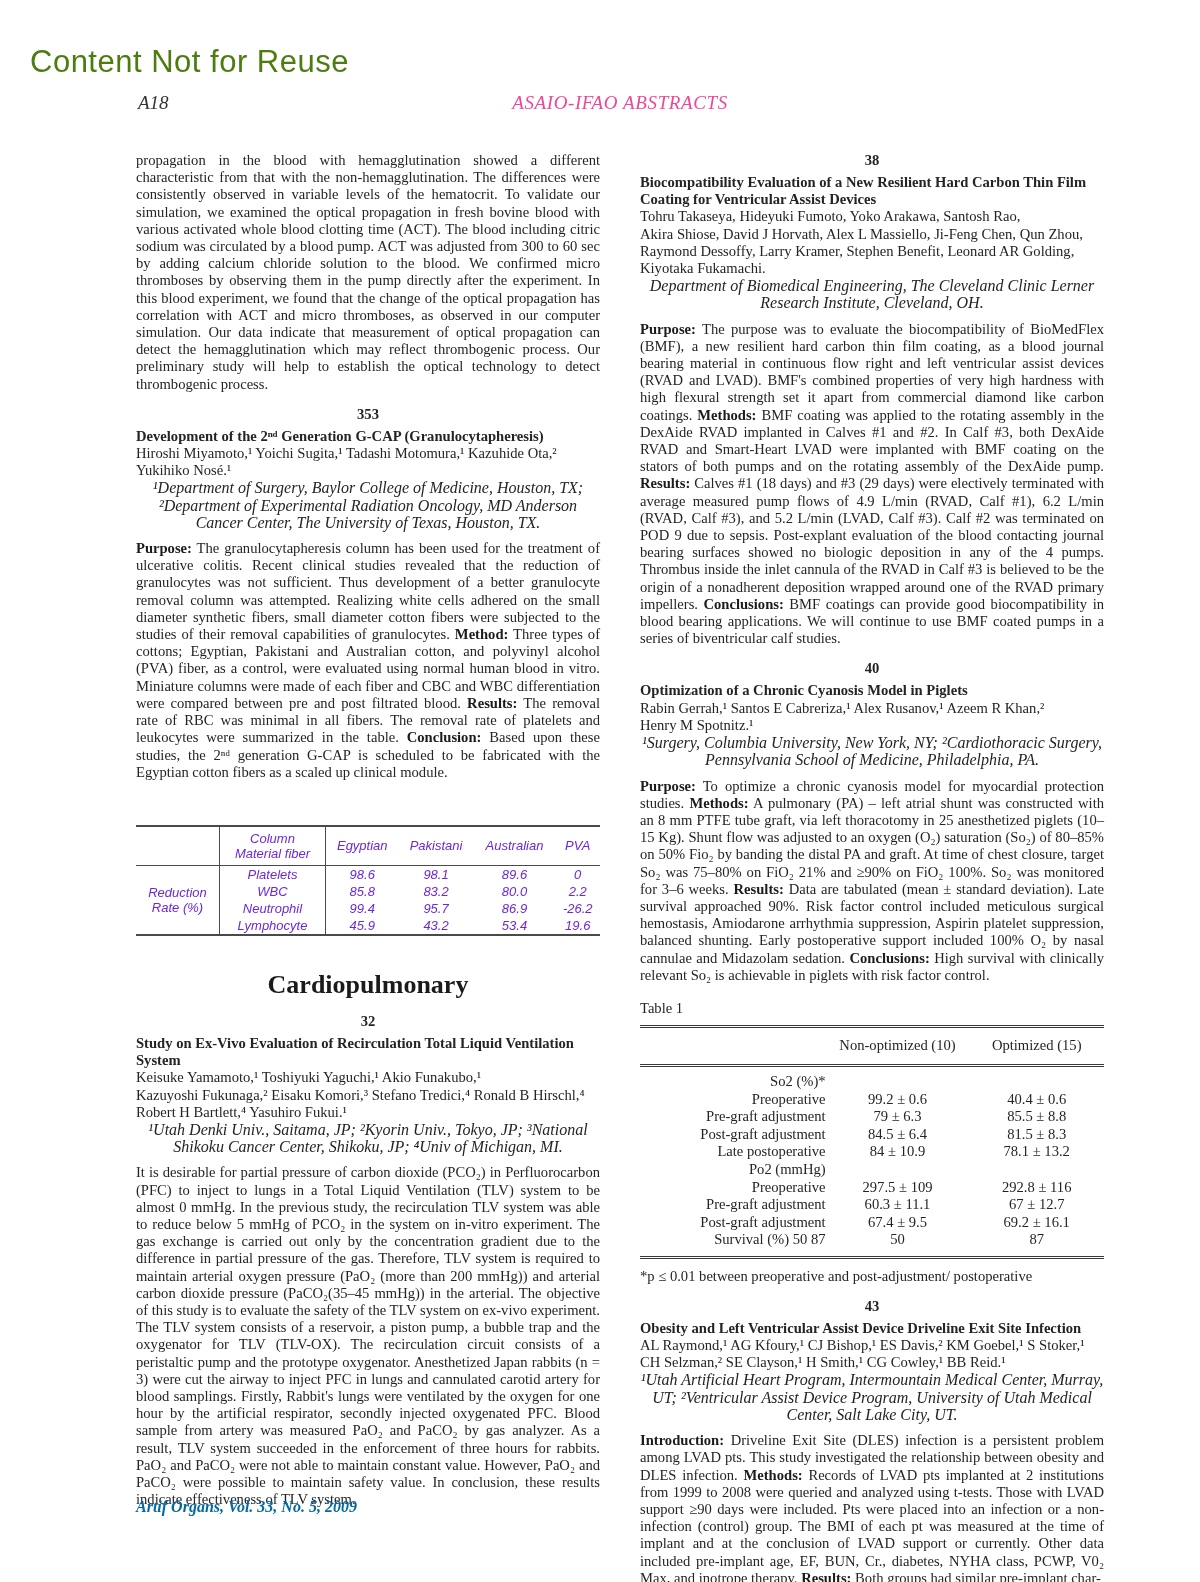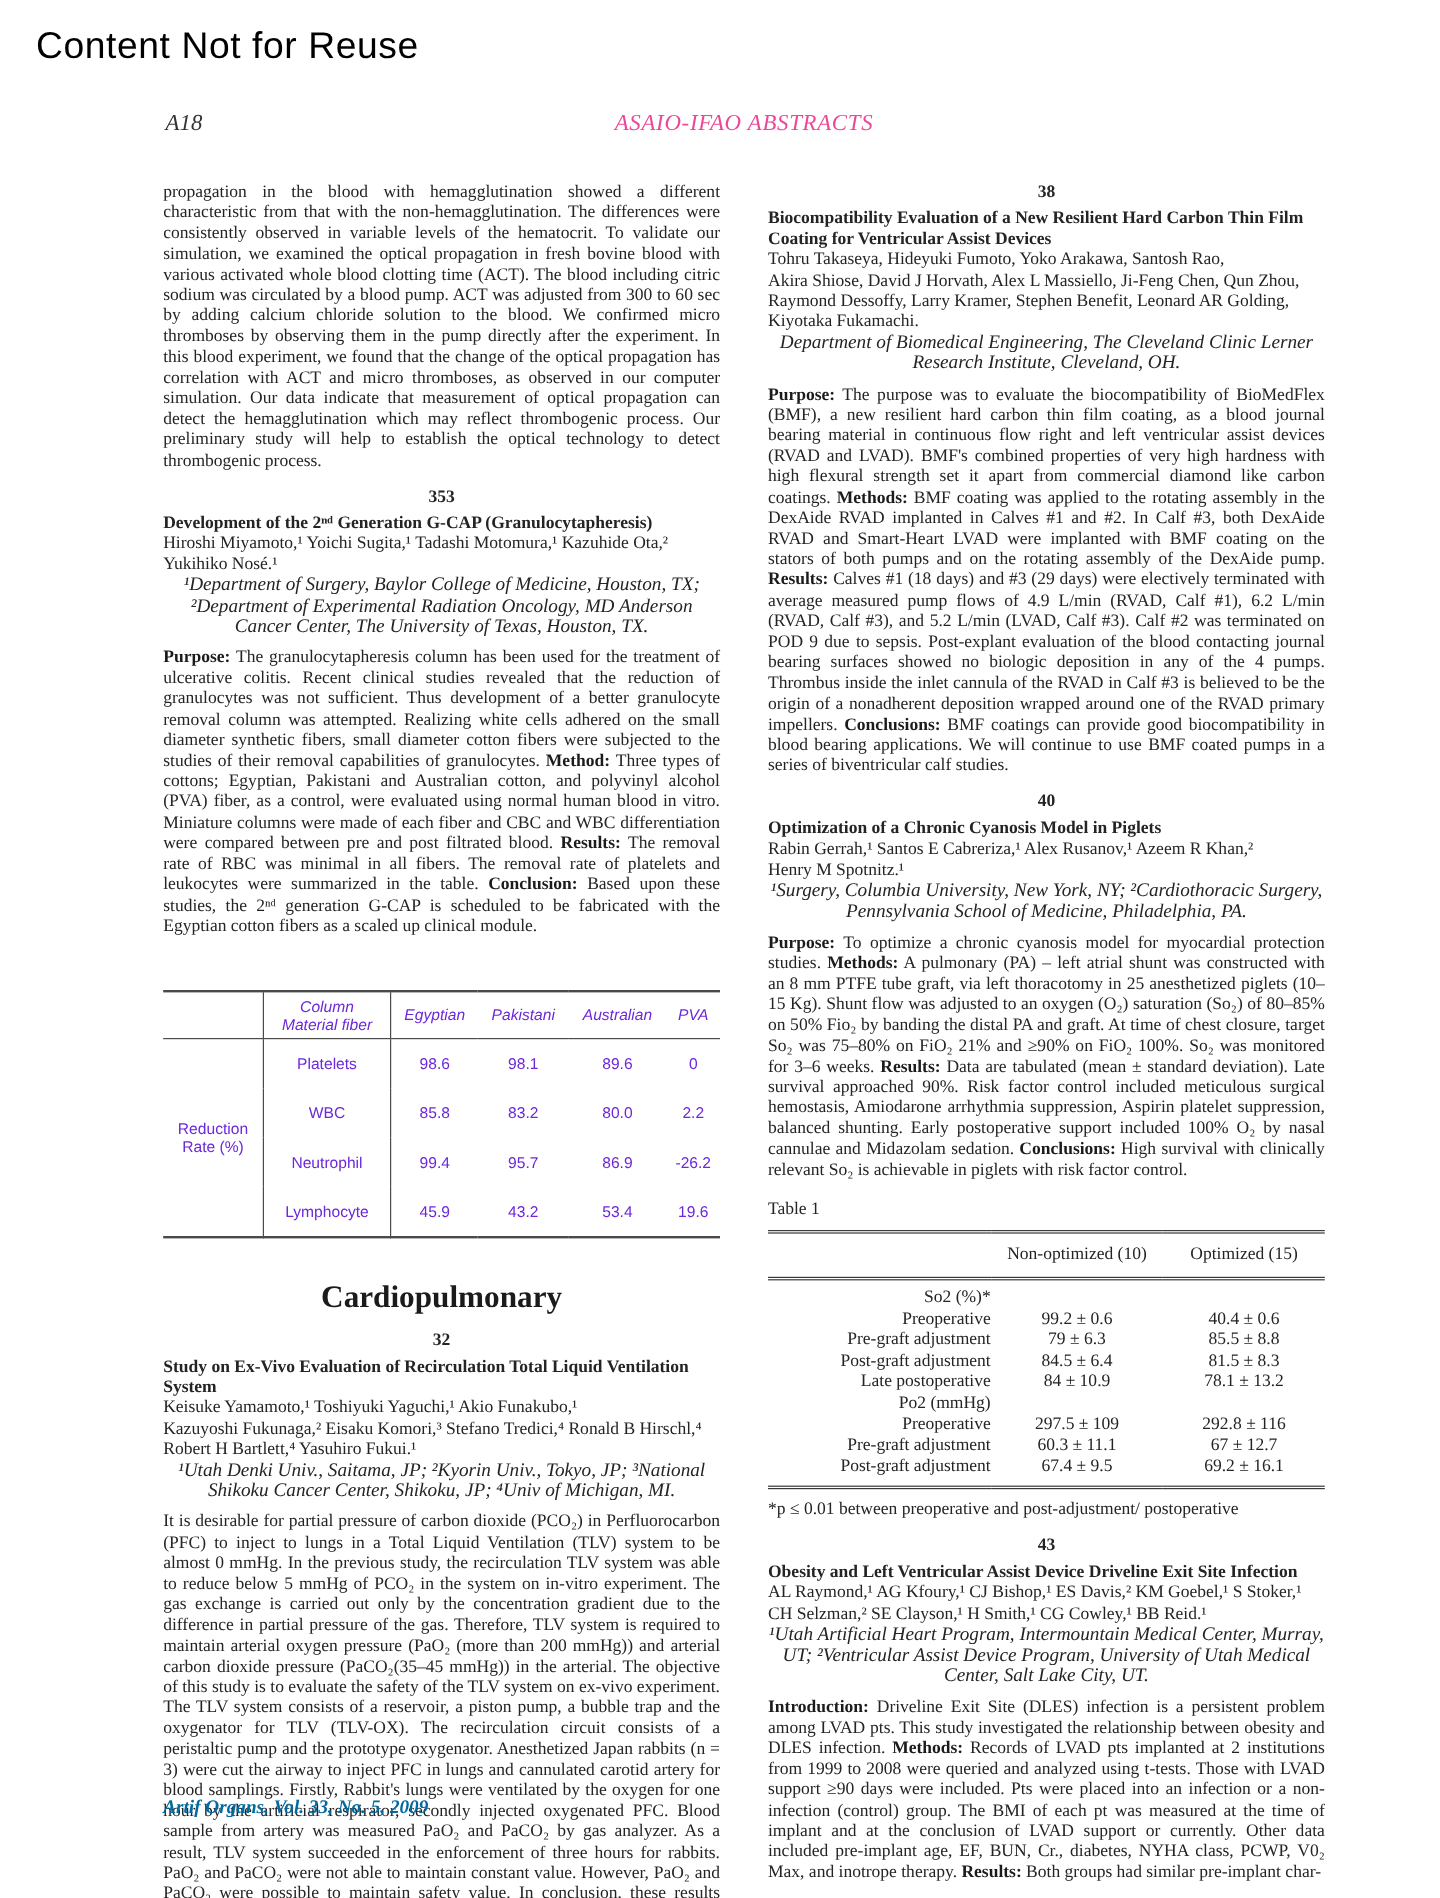--- a/index.html
+++ b/index.html
@@ -2,23 +2,23 @@
 <html><head>
 <meta charset="utf-8">
 <style>
   html,body{margin:0;padding:0;background:#ffffff;}
   body{
     width:1200px;height:1582px;position:relative;
     font-family:"Liberation Serif", serif;color:#242424;
     -webkit-font-smoothing:antialiased;
   }
   .watermark{
-    position:absolute;left:30px;top:20px;
+    position:absolute;left:30px;top:44px;
     font-family:"Liberation Sans", sans-serif;
-    font-size:31px;color:#000000;letter-spacing:0.5px;
+    font-size:31px;color:#4d7c0f;letter-spacing:0.5px;
   }
   .pageheader{position:absolute;top:92px;left:136px;width:968px;height:26px;}
   .pagenum{position:absolute;left:2px;top:0;font-style:italic;font-size:19px;color:#333;}
   .journal-title{text-align:center;font-style:italic;font-size:19px;color:#ec4899;letter-spacing:0.6px;}
   .columns{position:absolute;top:152px;left:136px;width:968px;display:flex;gap:40px;}
   .col{width:464px;}
   .body-par{font-size:14.6px;line-height:17.2px;text-align:justify;margin:0;}
   .body-par b{color:#1b1b1b;}
   .abs-num{text-align:center;font-weight:bold;font-size:14.6px;margin:13px 0 5px 0;}
   .abs-title{font-weight:bold;font-size:14.6px;line-height:17.2px;margin:0;}
@@ -27,21 +27,21 @@
   .section-heading{
     text-align:center;font-weight:bold;font-size:26px;
     margin:34px 0 2px 0;color:#1b1b1b;
   }
   
   .red-table{
     width:100%;margin-top:44px;border-collapse:collapse;
     font-family:"Liberation Sans", sans-serif;font-size:13px;color:#6d28d9;
     border-top:2px solid #4a4a4a;border-bottom:2px solid #4a4a4a;
   }
-  .red-table td,.red-table th{padding:13px 2px;text-align:center;font-weight:normal;}
+  .red-table td,.red-table th{padding:1px 2px;text-align:center;font-weight:normal;font-style:italic;}
   .red-table thead th{border-bottom:1.5px solid #4a4a4a;font-style:italic;padding:4px 2px;}
   .red-table .vline{border-right:1.5px solid #4a4a4a;}
   .red-table .pre{white-space:pre-line;}
   .red-table .grouplabel{white-space:pre-line;}
   
   .t1-caption{font-size:14.6px;margin:16px 0 8px 0;}
   .t1{
     width:100%;border-collapse:collapse;font-size:14.6px;color:#242424;
     border-top:3px double #3a3a3a;border-bottom:3px double #3a3a3a;
   }
@@ -214,20 +214,25 @@
         <tr>
             <td class="lbl">Pre-graft adjustment</td>
             <td class="val">60.3 ± 11.1</td>
             <td class="val">67 ± 12.7</td>
           </tr>
         <tr>
             <td class="lbl">Post-graft adjustment</td>
             <td class="val">67.4 ± 9.5</td>
             <td class="val">69.2 ± 16.1</td>
           </tr>
+        <tr>
+            <td class="lbl">Survival (%) 50 87</td>
+            <td class="val">50</td>
+            <td class="val">87</td>
+          </tr>
       </tbody>
     </table>
 
     <div class="t1-footnote">*p ≤ 0.01 between preoperative and post-adjustment/ postoperative</div>
 
     <div>
       <div class="abs-num">43</div>
       <p class="abs-title">Obesity and Left Ventricular Assist Device Driveline Exit Site Infection</p>
       <p class="authors">AL Raymond,¹ AG Kfoury,¹ CJ Bishop,¹ ES Davis,² KM Goebel,¹ S Stoker,¹
 CH Selzman,² SE Clayson,¹ H Smith,¹ CG Cowley,¹ BB Reid.¹</p>

